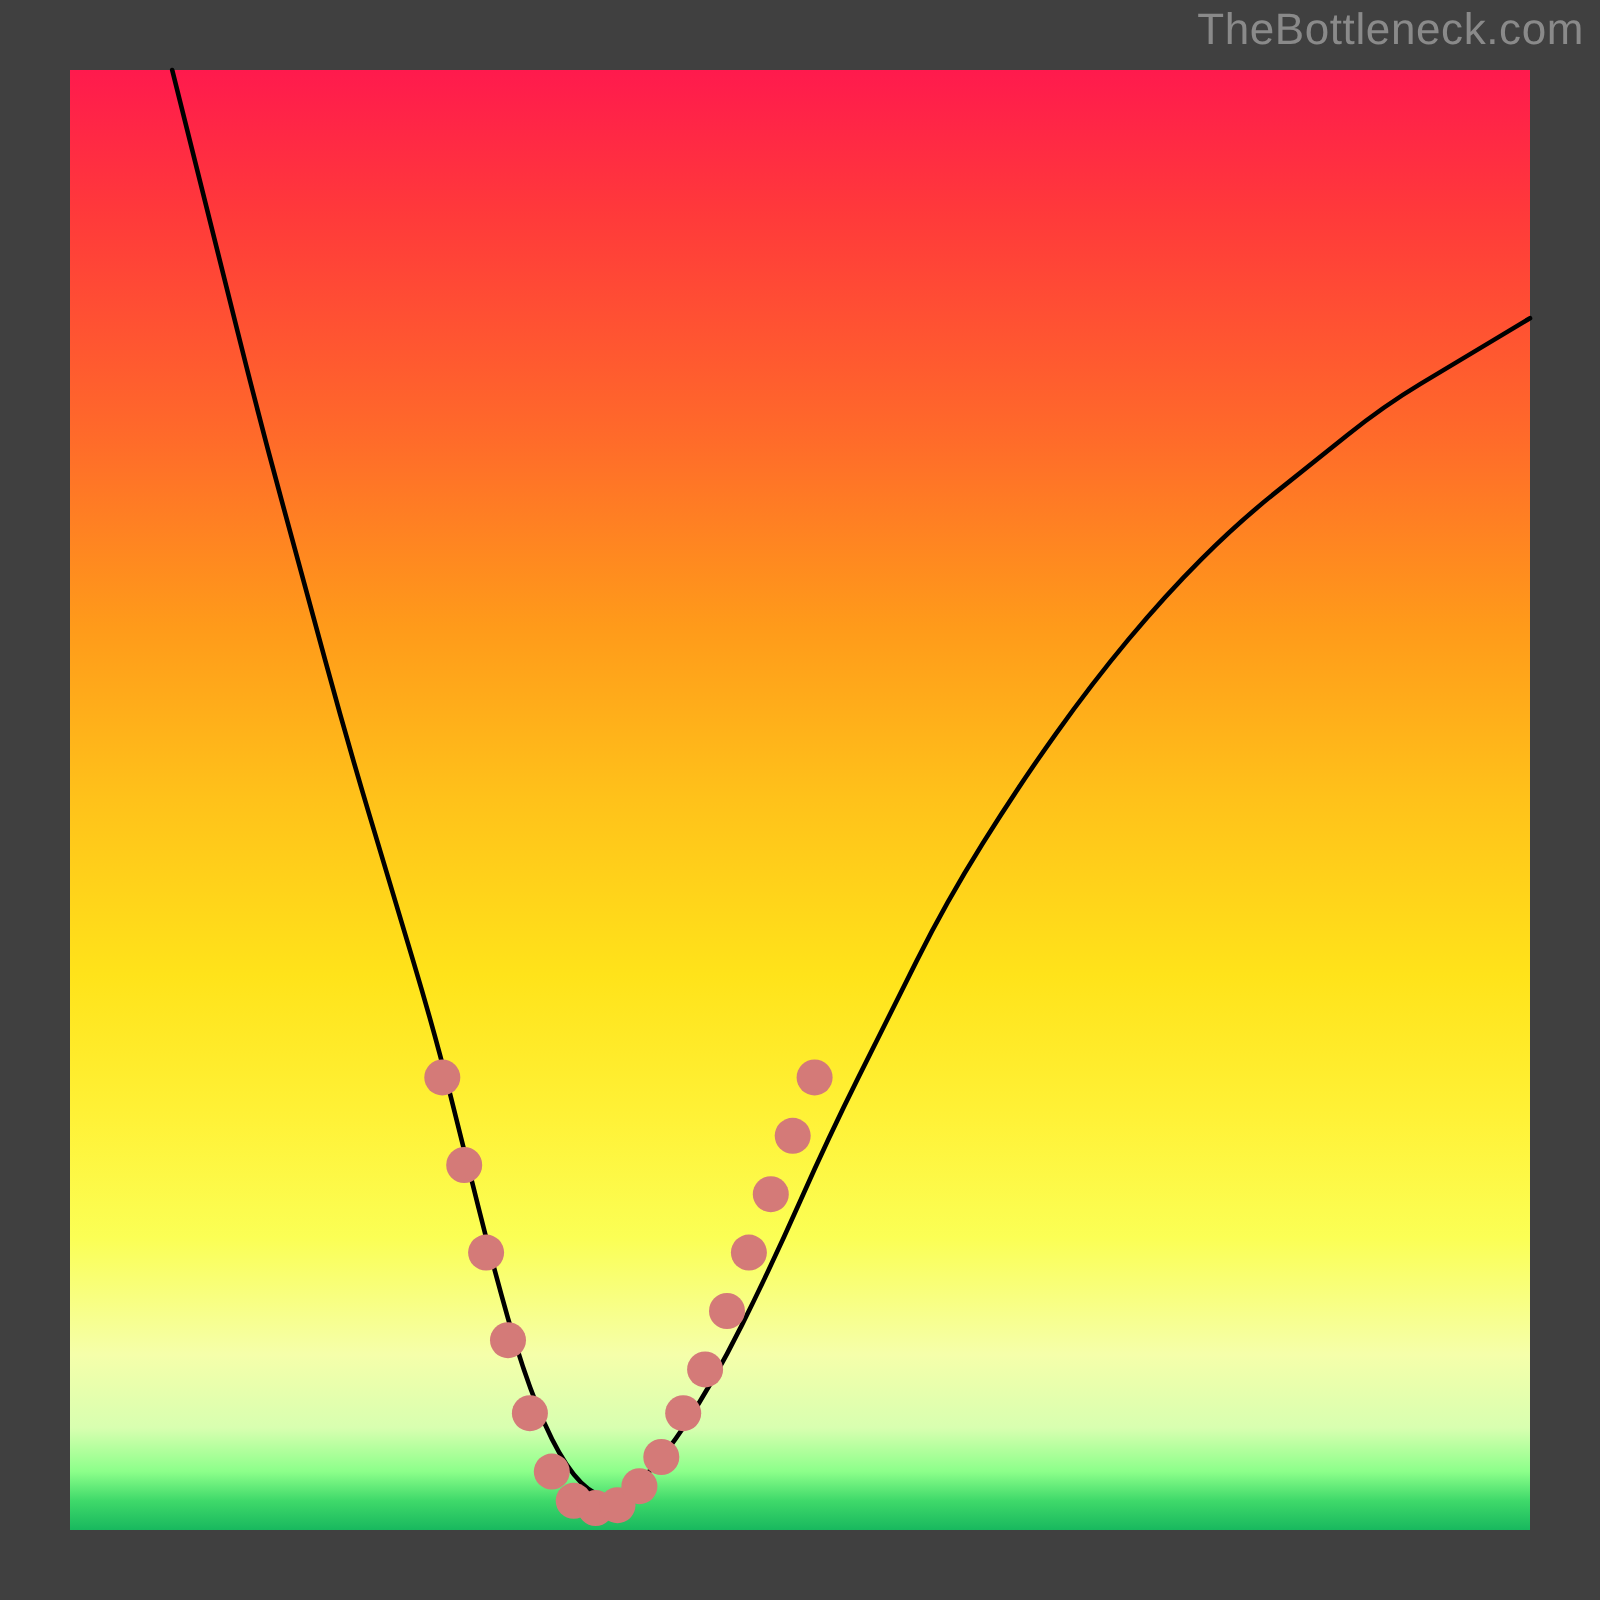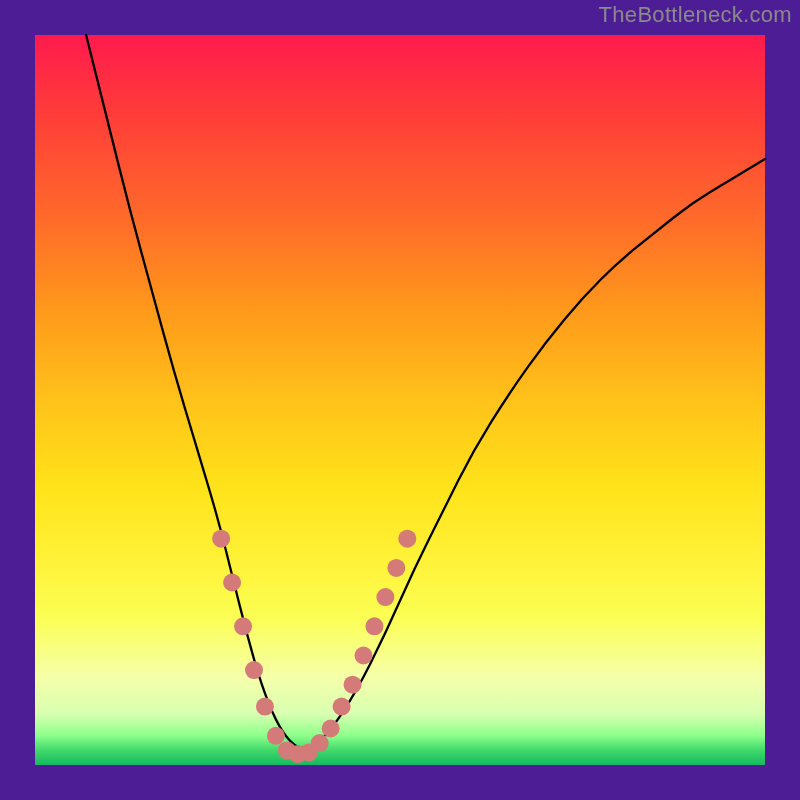--- a/index.html
+++ b/index.html
@@ -8,21 +8,21 @@
     width: 800px;
     height: 800px;
     background: #000;
     overflow: hidden;
     font-family: Arial, Helvetica, sans-serif;
   }
   .frame {
     position: relative;
     width: 800px;
     height: 800px;
-    background: #4c1d95;
+    background: #404040;
   }
   .plot-area {
     position: absolute;
     left: 35px;
     top: 35px;
     width: 730px;
     height: 730px;
     
     background: linear-gradient(
       to bottom,

